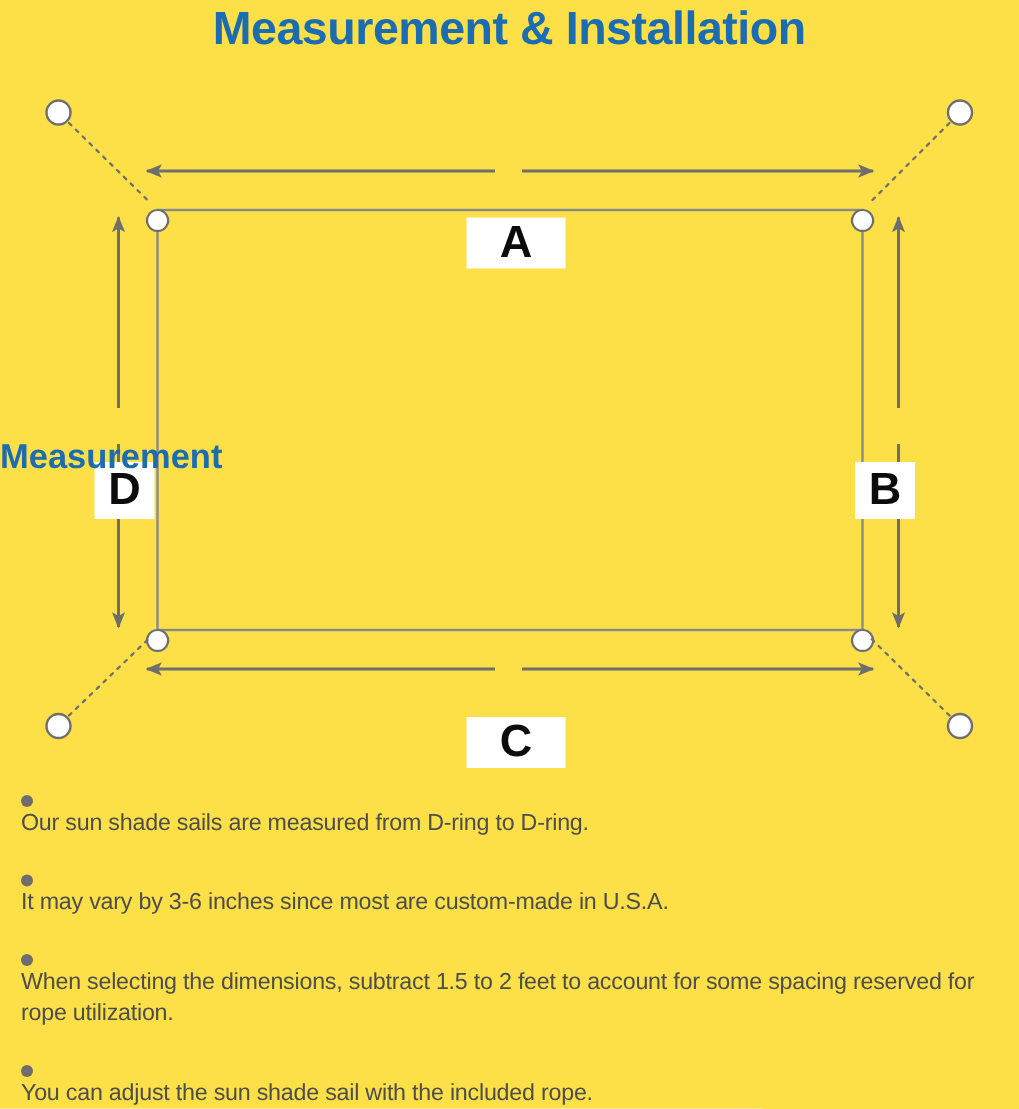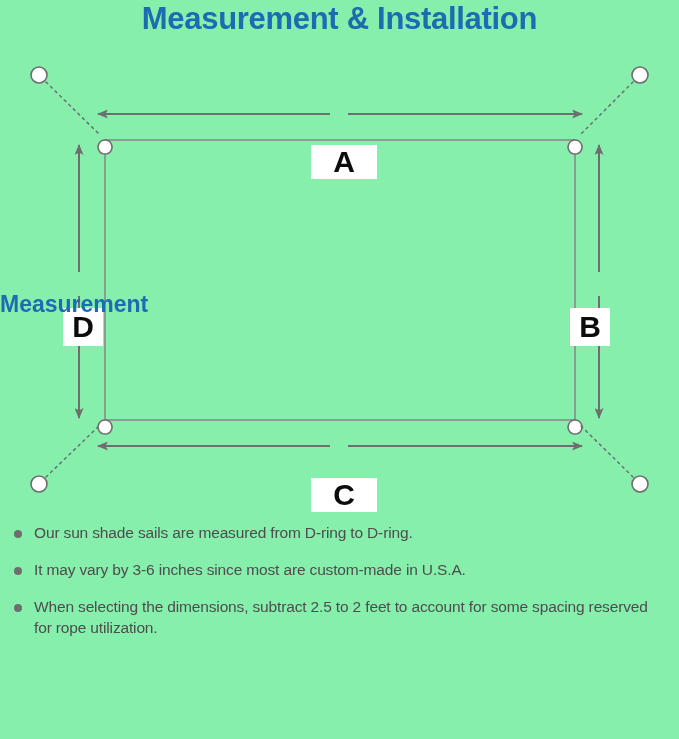--- a/index.html
+++ b/index.html
@@ -13,21 +13,21 @@
     height: 739px;
     font-family: "Liberation Sans", sans-serif;
     color: #595959;
     overflow: hidden;
     position: relative;
   }
   #page {
     position: relative;
     width: 679px;
     height: 739px;
-    background: #86efac;
+    background: #fde047;
   }
 
   
   .title {
     position: absolute;
     left: 0;
     top: 0;
     width: 679px;
     height: 42px;
     line-height: 38px;
@@ -100,20 +100,21 @@
     left: 0;
     top: 522px;
     width: 679px;
   }
   .note-item {
     position: relative;
     display: flex;
     align-items: flex-start;
     margin: 0 0 16px 0;
     padding: 0 14px 0 14px;
+    flex-direction: column;
   }
   .note-item:last-child { margin-bottom: 0; }
   .bullet {
     flex: 0 0 auto;
     width: 8px;
     height: 8px;
     border-radius: 50%;
     background: #6e6e6e;
     margin-top: 8px;
     margin-right: 12px;
@@ -197,20 +198,24 @@
       <span class="note-text">Our sun shade sails are measured from D-ring to D-ring.</span>
     </div>
 
     <div class="note-item">
       <span class="bullet"></span>
       <span class="note-text">It may vary by 3-6 inches since most are custom-made in U.S.A.</span>
     </div>
 
     <div class="note-item">
       <span class="bullet"></span>
-      <span class="note-text">When selecting the dimensions, subtract 2.5 to 2 feet to account for some spacing reserved for rope utilization.</span>
-    </div>
-
+      <span class="note-text">When selecting the dimensions, subtract 1.5 to 2 feet to account for some spacing reserved for rope utilization.</span>
+    </div>
+
+    <div class="note-item">
+      <span class="bullet"></span>
+      <span class="note-text">You can adjust the sun shade sail with the included rope.</span>
+    </div>
 
 
   </div>
 
 </div>
 
 </body></html>

